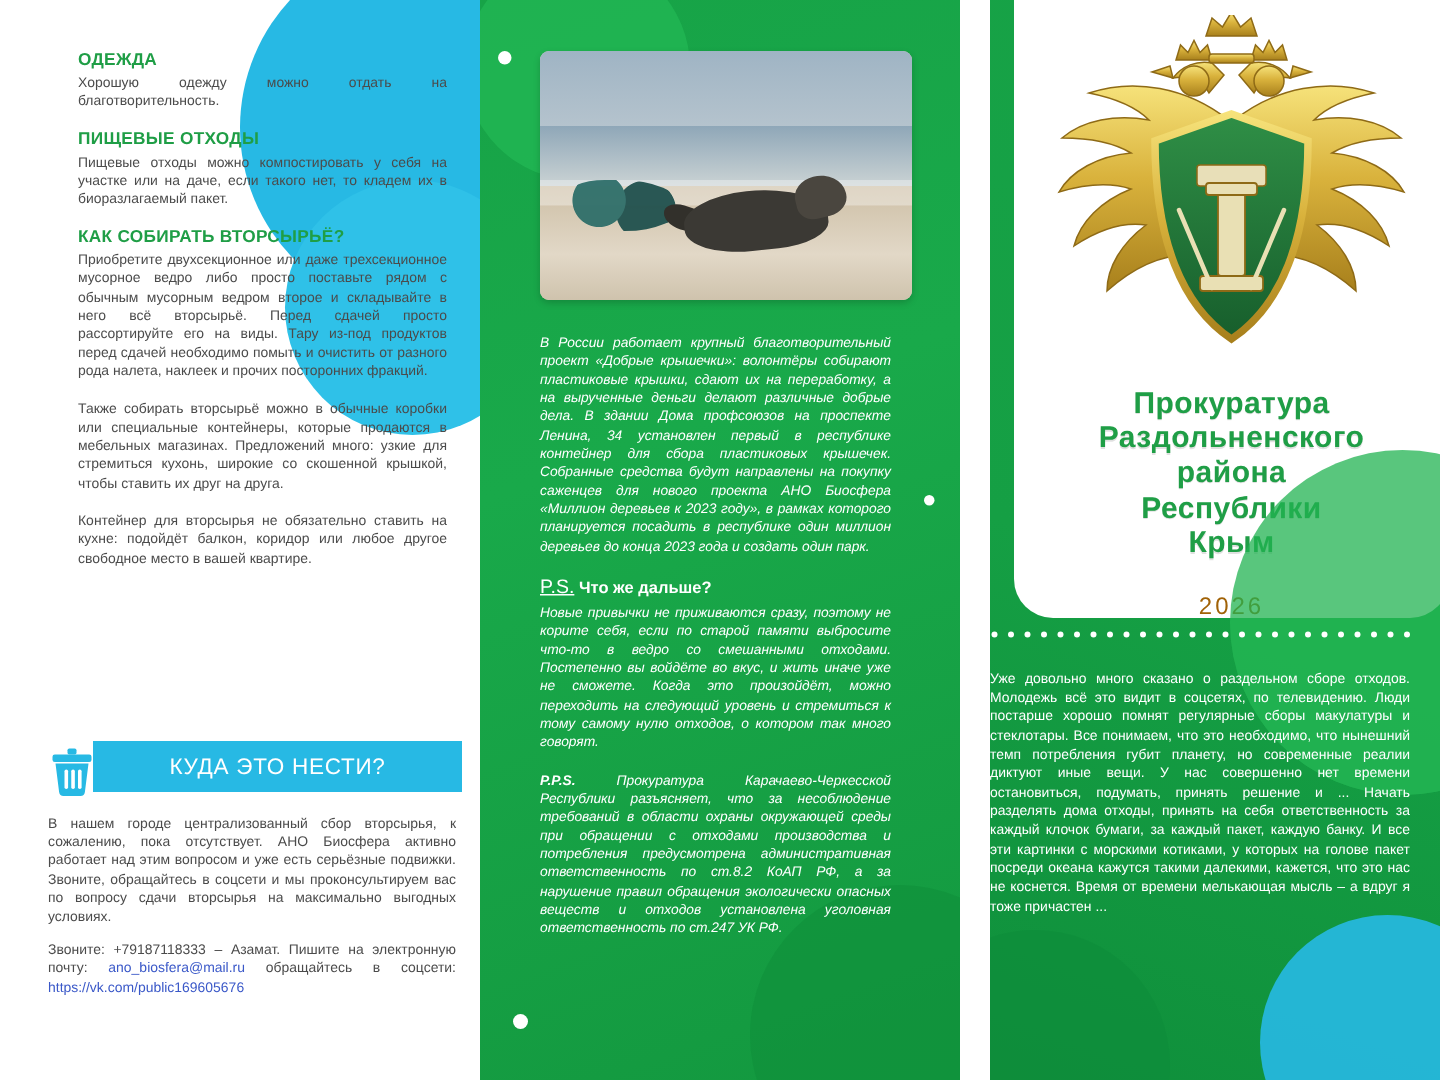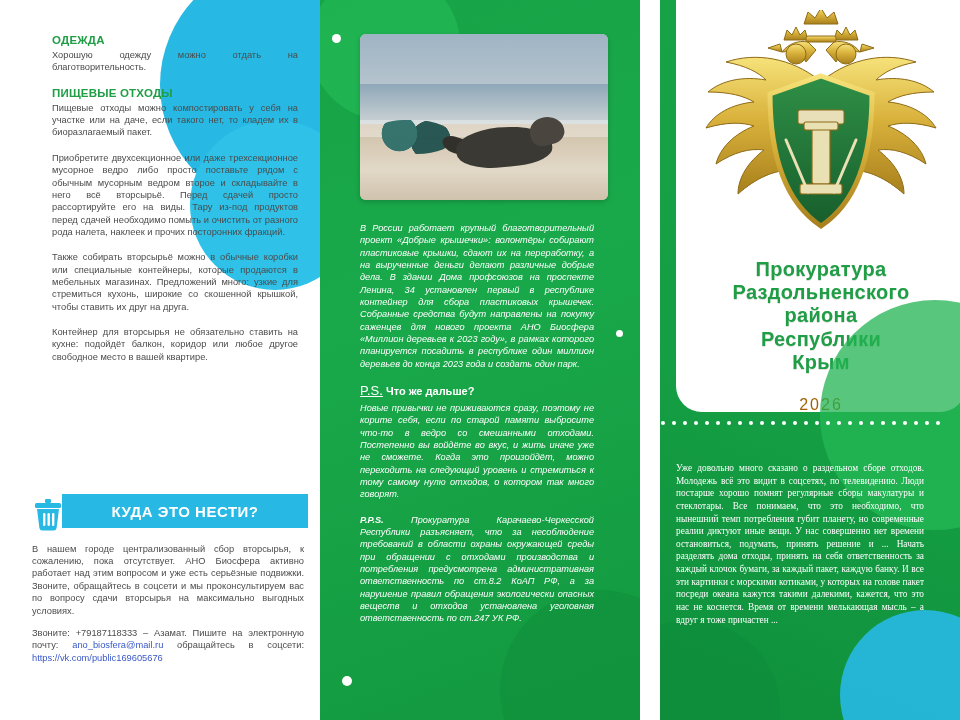--- a/index.html
+++ b/index.html
@@ -59,21 +59,21 @@
     width: 290px; height: 44px;
     display: flex; align-items: center;
   }
   .kuda-bar {
     position: absolute; left: 44px; top: 4px;
     width: 246px; height: 34px;
     background: #27b9e4;
     display: flex; align-items: center; justify-content: center;
   }
   .kuda-bar span {
-    color: #fff; font-weight: bold; font-size: 15px; letter-spacing: .5px;
+    color: #fff; font-weight: normal; font-size: 15px; letter-spacing: .5px;
   }
   .bin-icon { position: absolute; left: 8px; top: 0px; width: 44px; height: 44px; }
 
   .footer-left {
     position: absolute; left: 32px; bottom: 46px; width: 272px;
   }
   .footer-left .p-sm { margin-bottom: 10px; }
   .link { color: #3a58c8; }
 
   
@@ -198,41 +198,41 @@
     position: absolute; left: 650px; top: 418px; width: 300px; height: 10px;
     display: flex; gap: 7px; align-items: center;
   }
   .dots-row i { width: 4px; height: 4px; border-radius: 50%; background: #fff; display: block; }
 
   .right-text {
     position: absolute; left: 660px; top: 446px; width: 280px;
   }
   .p-right {
     color: #ffffff; font-size: 9.3px; line-height: 1.36; text-align: justify;
-    margin: 16px;
-    font-family: Liberation Serif, serif;
+    margin: 0;
   }
 </style>
 </head>
 <body>
 
 <div class="page">
 
   <div class="panel-left">
     <div class="blob-cyan-1"></div>
     <div class="blob-cyan-2"></div>
 
     <div class="panel-left-content">
 
       <h3 class="h-sec">ОДЕЖДА</h3>
       <p class="p-sm">Хорошую одежду можно отдать на благотворительность.</p>
 
       <h3 class="h-sec">ПИЩЕВЫЕ ОТХОДЫ</h3>
       <p class="p-sm">Пищевые отходы можно компостировать у себя на участке или на даче, если такого нет, то кладем их в биоразлагаемый пакет.</p>
 
+      <h3 class="h-sec">КАК СОБИРАТЬ ВТОРСЫРЬЁ?</h3>
       <p class="p-sm">Приобретите двухсекционное или даже трехсекционное мусорное ведро либо просто поставьте рядом с обычным мусорным ведром второе и складывайте в него всё вторсырьё. Перед сдачей просто рассортируйте его на виды. Тару из-под продуктов перед сдачей необходимо помыть и очистить от разного рода налета, наклеек и прочих посторонних фракций.</p>
 
       <p class="p-sm">Также собирать вторсырьё можно в обычные коробки или специальные контейнеры, которые продаются в мебельных магазинах. Предложений много: узкие для стремиться кухонь, широкие со скошенной крышкой, чтобы ставить их друг на друга.</p>
       <p class="p-sm">Контейнер для вторсырья не обязательно ставить на кухне: подойдёт балкон, коридор или любое другое свободное место в вашей квартире.</p>
     </div>
 
     <div class="kuda">
       <div class="bin-icon">
         <svg width="44" height="44" viewBox="0 0 44 44" aria-hidden="true">
           <rect x="9" y="13" width="26" height="5" rx="1.5" fill="#27b9e4"></rect>

